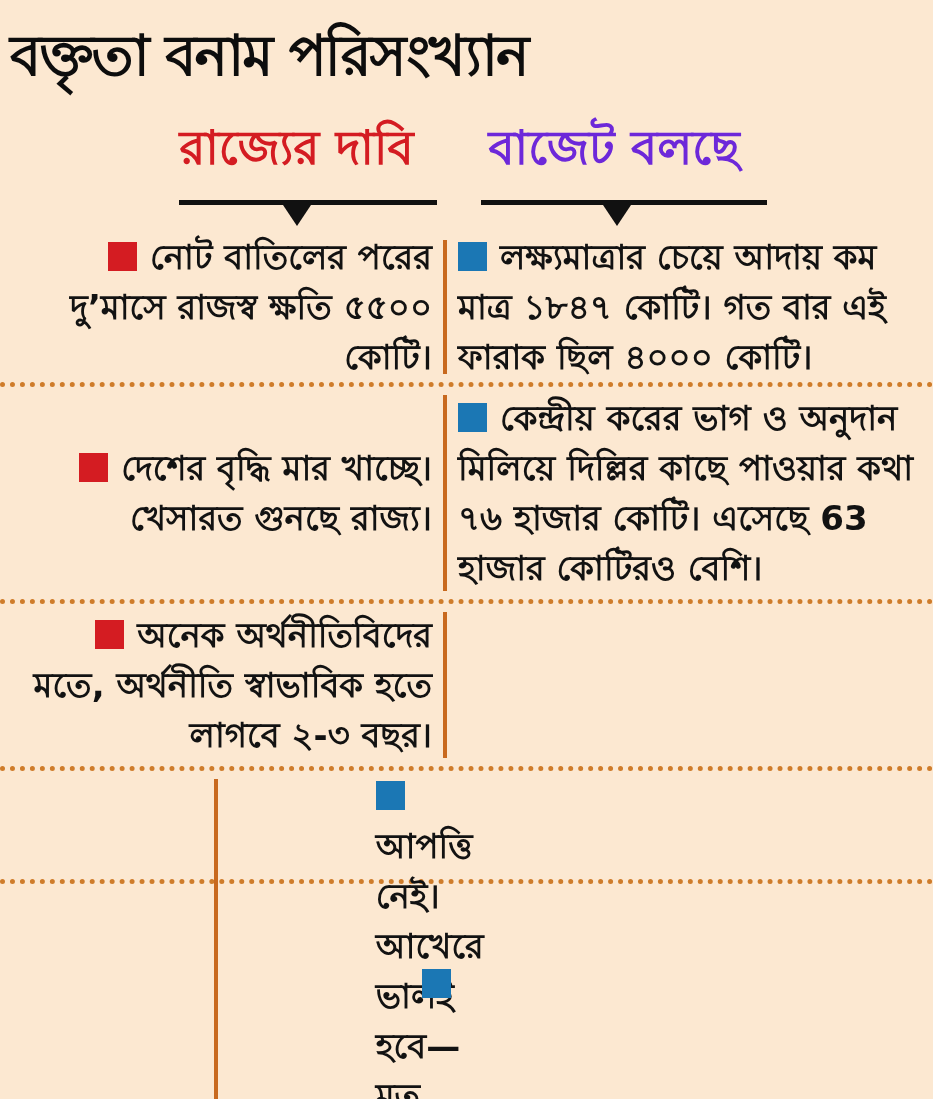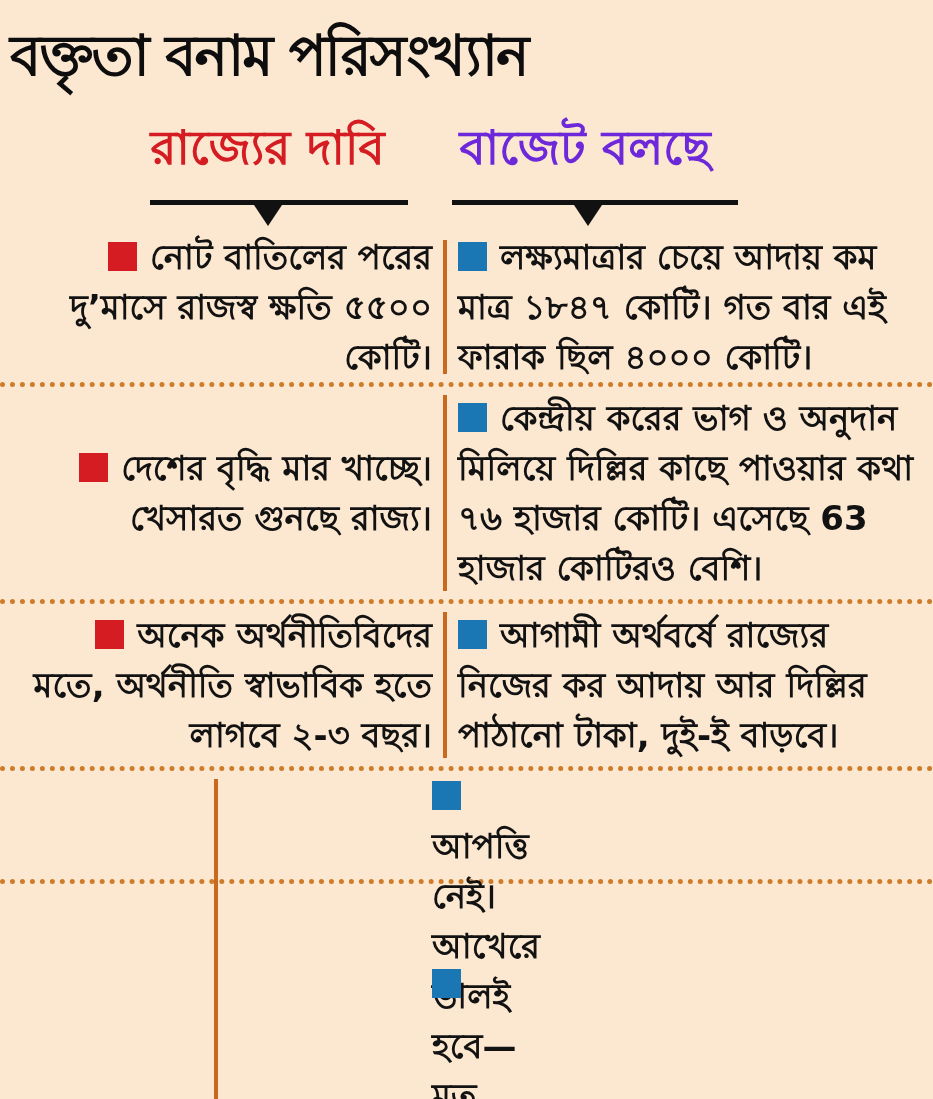--- a/index.html
+++ b/index.html
@@ -18,21 +18,21 @@
     padding:2px 6px 0 10px;
     font-size:56px;
     line-height:108px;
     font-weight:700;
     letter-spacing:-2px;
     color:#0d0d0d;
     white-space:nowrap;
   }
 
   
-  .hdr{position:relative;height:122px;}
+  .hdr{position:relative;height:122px;margin-left:29px;}
   .hdr-left{
     position:absolute;left:120px;top:2px;width:295px;
     text-align:center;font-size:47px;font-weight:700;color:#d41c22;
     white-space:nowrap;
   }
   .hdr-right{
     position:absolute;left:430px;top:2px;width:310px;
     text-align:center;font-size:47px;font-weight:700;color:#6d28d9;
     white-space:nowrap;
   }
@@ -54,21 +54,21 @@
     grid-template-columns:432px 26px 475px;
     align-items:stretch;
   }
   .r1{height:150px;}
   .r2{height:212px;}
   .r3{height:162px;}
   .r4{height:108px;}
   .r5{height:200px;}
   .cell{display:flex;align-items:center;}
   .left-cell{justify-content:flex-start;padding-left:14px;}
-  .right-cell{justify-content:flex-start;padding-right:4px;}
+  .right-cell{justify-content:center;padding-right:4px;}
   .cellinner{
     font-size:34px;font-weight:700;line-height:50px;color:#121212;
   }
   .left-cell .cellinner{text-align:right;}
   .right-cell .cellinner{text-align:left;}
   .bullet{
     display:inline-block;width:29px;height:29px;
     margin-right:13px;transform:translateY(2px);
   }
   .bullet.red{background:#d41c22;}
@@ -127,23 +127,20 @@
   </div>
   <div class="dotline"></div>
 
   <div class="row r3">
     <div class="cell left-cell">
       <div class="cellinner"><span class="bullet red"></span><span>অনেক অর্থনীতিবিদের মতে, অর্থনীতি স্বাভাবিক হতে লাগবে ২-৩ বছর।</span></div>
     </div>
     <div class="divcol">
         <div class="vline"></div>
       </div>
-    <div class="cell right-cell">
-      <div class="cellinner"><span class="bullet blue"></span><span>আগামী অর্থবর্ষে রাজ্যের নিজের কর আদায় আর দিল্লির পাঠানো টাকা, দুই-ই বাড়বে।</span></div>
-    </div>
   </div>
   <div class="dotline"></div>
 
   <div class="row r4">
     <div class="divcol">
         <div class="vline"></div>
       </div>
     <div class="cell right-cell">
       <div class="cellinner"><span class="bullet blue"></span><span>আপত্তি নেই। আখেরে ভালই হবে— মত মুখ্যমন্ত্রী-অর্থমন্ত্রীর।</span></div>
     </div>

